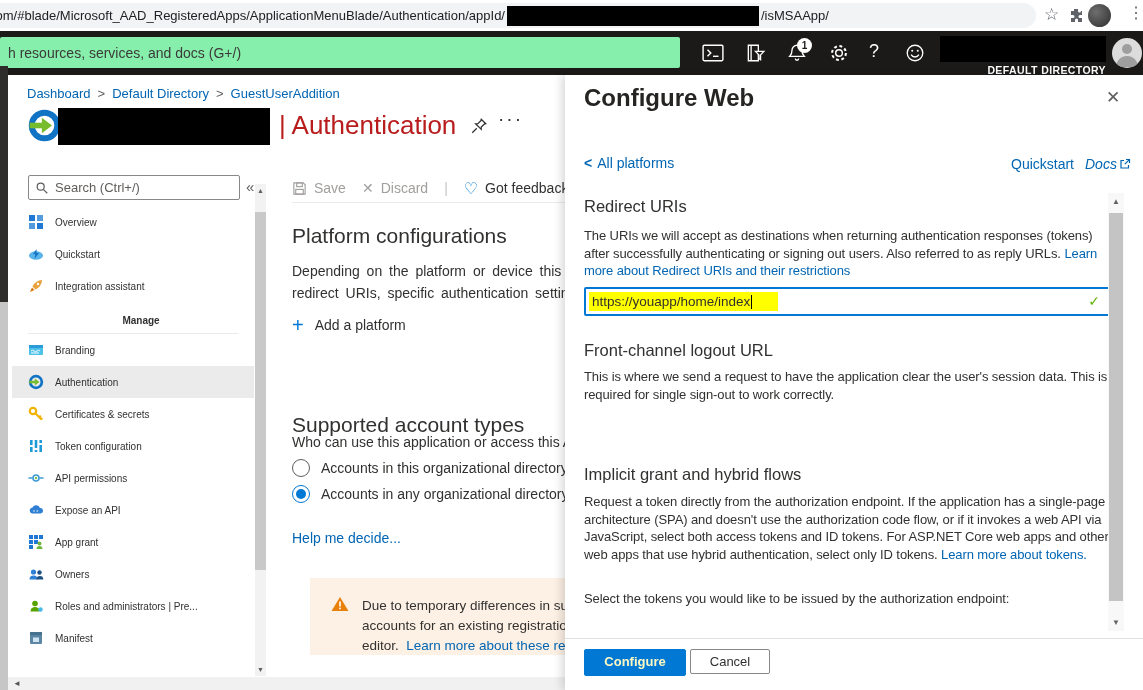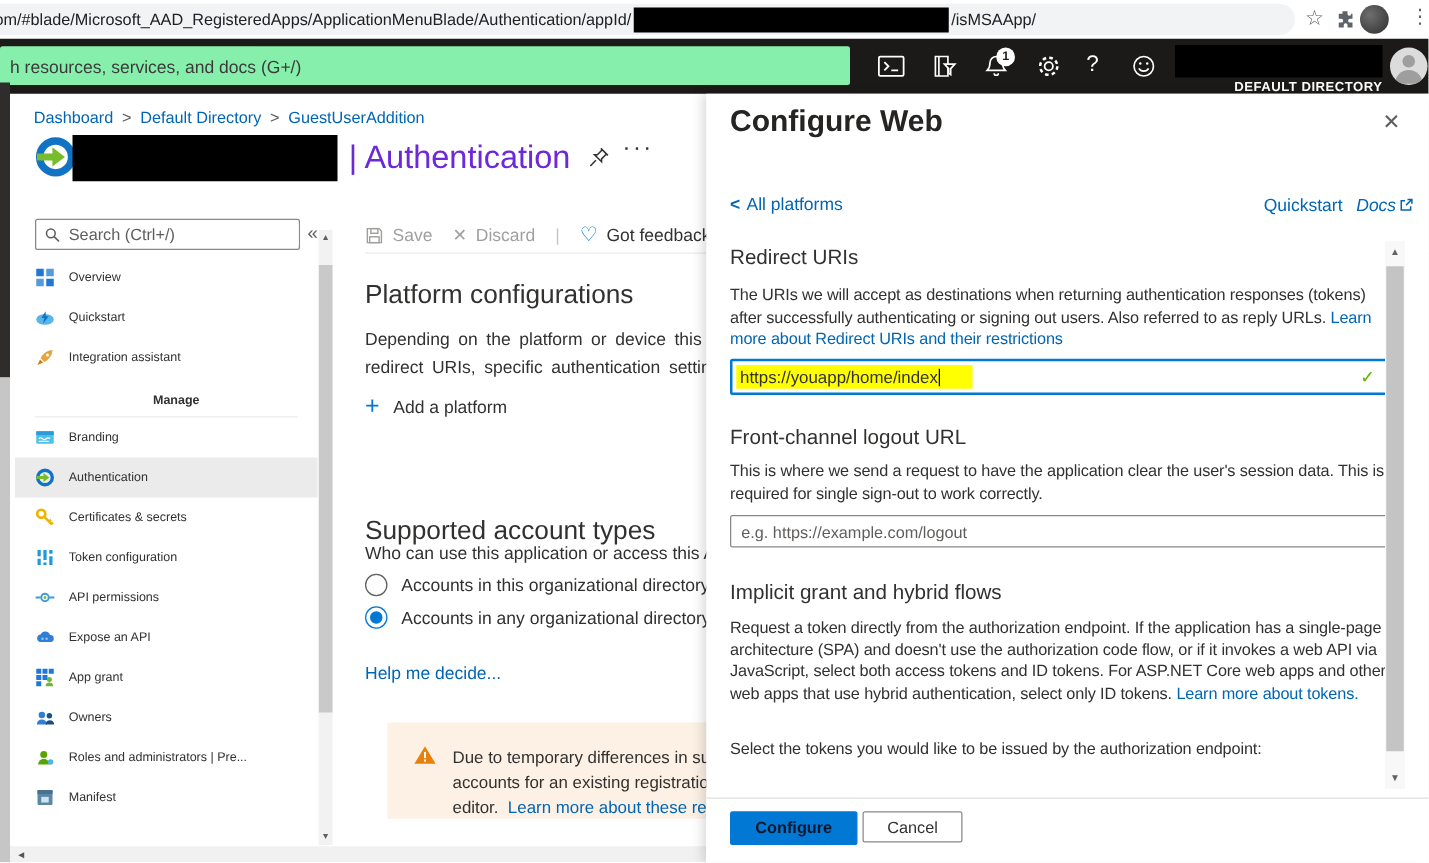--- a/index.html
+++ b/index.html
@@ -36,21 +36,21 @@
   .edge2{position:absolute;left:0;top:302px;width:8px;height:388px;background:#c6c6c6;}
   .hstrip{position:absolute;left:8px;top:677px;width:557px;height:13px;background:#f1f1f1;}
   .hstrip span{position:absolute;left:5px;top:2px;font-size:8px;color:#555;}
 
   
   .crumb{position:absolute;left:27px;top:86px;font-size:13px;display:flex;gap:7px;}
   .crumb a{color:#0065b3;text-decoration:none;}
   .crumb .sep{color:#605e5c;}
   .appicon{position:absolute;left:27px;top:108px;width:35px;height:35px;}
   .redapp{position:absolute;left:58px;top:108px;width:212px;height:37px;background:#000;}
-  .ptitle{position:absolute;left:279px;top:110px;font-size:26px;color:#6d28d9;}
+  .ptitle{position:absolute;left:279px;top:110px;font-size:26px;color:#b91c1c;}
   .pin{position:absolute;left:470px;top:117px;width:18px;height:18px;}
   .dots3{position:absolute;left:498px;top:108px;font-size:19px;color:#323130;letter-spacing:2px;}
 
   
   .sb-search{position:absolute;left:28px;top:175px;width:212px;height:25px;border:1px solid #8a8886;
              border-radius:2px;display:flex;align-items:center;padding-left:6px;box-sizing:border-box;background:#fff;}
   .sb-search input{border:0;outline:0;flex:1;font-size:13px;color:#323130;padding-left:6px;font-family:inherit;min-width:0;}
   .sb-search input::placeholder{color:#605e5c;opacity:1;}
   .collapse{position:absolute;left:246px;top:178px;font-size:15px;color:#605e5c;}
   .sb-scroll{position:absolute;left:255px;top:184px;width:11px;height:492px;background:#f2f2f2;}
@@ -103,21 +103,21 @@
   .hl{background:#ffff00;font-size:13.5px;color:#323130;padding:2px 26px 2px 3px;white-space:nowrap;}
   .caret{display:inline-block;width:1px;height:14px;background:#000;vertical-align:middle;margin-left:1px;}
   .check{position:absolute;right:9px;top:4px;color:#5db300;font-size:14px;}
   .logout-input{position:absolute;left:19px;top:337px;width:527px;height:26px;border:1px solid #8a8886;border-radius:2px;
                 box-sizing:border-box;font-size:13px;color:#323130;padding:0 8px;font-family:inherit;outline:0;}
   .logout-input::placeholder{color:#605e5c;opacity:1;}
   .pscroll{position:absolute;left:543px;top:118px;width:16px;height:438px;background:#f8f8f8;}
   .pscroll .thumb{position:absolute;left:1px;top:20px;width:14px;height:388px;background:#c4c4c4;}
   .pscroll .arr{position:absolute;left:0;width:16px;font-size:8px;color:#636363;text-align:center;}
   .pfoot{position:absolute;left:0;top:563px;width:578px;height:52px;border-top:1px solid #e1dfdd;background:#fff;}
-  .btn-cfg{position:absolute;left:19px;top:10px;width:100px;height:25px;background:#0078d4;color:#0f172a;font-size:13px;
+  .btn-cfg{position:absolute;left:19px;top:10px;width:100px;height:25px;background:#0078d4;color:#fef9c3;font-size:13px;
            font-weight:600;border:1px solid #0078d4;text-align:center;line-height:24px;border-radius:2px;}
   .btn-cancel{position:absolute;left:125px;top:10px;width:80px;height:25px;background:#fff;color:#323130;font-size:13px;
               border:1px solid #8a8886;text-align:center;line-height:23px;border-radius:2px;box-sizing:border-box;}
 </style>
 </head>
 <body>
 
 <div class="screen">
 
   <div class="bbar">
@@ -415,21 +415,20 @@
       <span>The URIs we will accept as destinations when returning authentication responses (tokens) after successfully authenticating or signing out users. Also referred to as reply URLs.</span>
       <a href="#" class="link">Learn more about Redirect URIs and their restrictions</a>
     </div>
     <div class="uri-input">
       <span class="hl"><span>https://youapp/home/index</span><span class="caret"></span></span>
       <span class="check">✓</span>
     </div>
 
     <div class="psec-h" style="top:266px">Front-channel logout URL</div>
     <div class="ppara" style="top:293px">This is where we send a request to have the application clear the user's session data. This is required for single sign-out to work correctly.</div>
-    <input class="logout-input" placeholder="e.g. https://example.com/logout" style="">
 
     <div class="psec-h" style="top:390px">Implicit grant and hybrid flows</div>
     <div class="ppara" style="top:418px">
       <span>Request a token directly from the authorization endpoint. If the application has a single-page architecture (SPA) and doesn't use the authorization code flow, or if it invokes a web API via JavaScript, select both access tokens and ID tokens. For ASP.NET Core web apps and other web apps that use hybrid authentication, select only ID tokens.</span>
       <a href="#" class="link">Learn more about tokens.</a>
     </div>
     <div class="ppara" style="top:515px">Select the tokens you would like to be issued by the authorization endpoint:</div>
 
     <div class="pscroll">
       <div class="arr" style="top:4px">▲</div>

